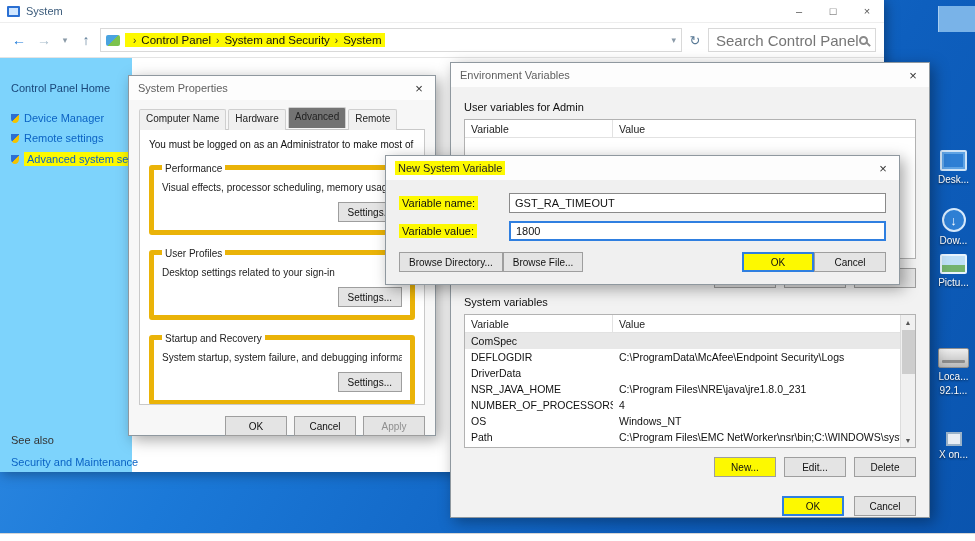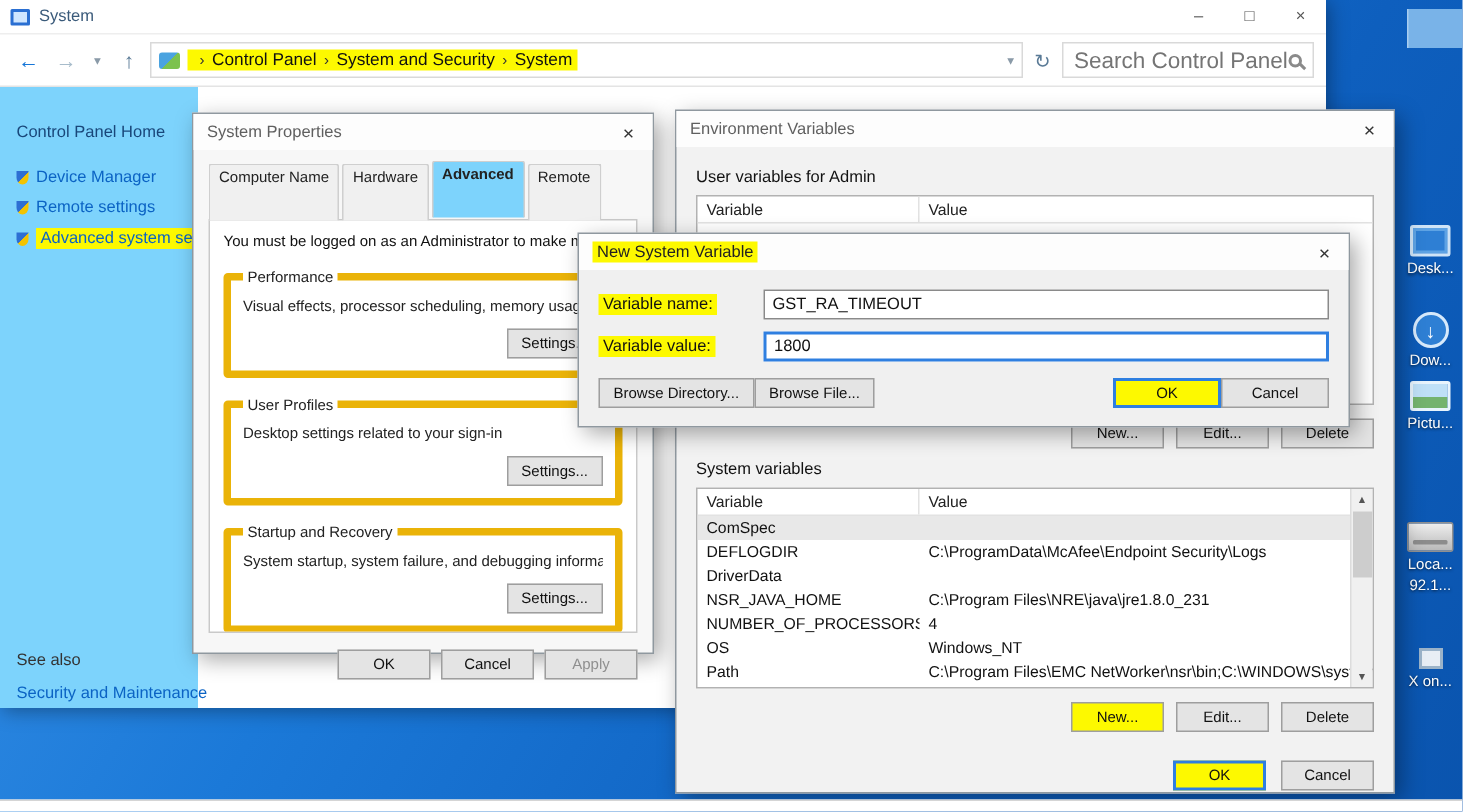--- a/index.html
+++ b/index.html
@@ -61,32 +61,32 @@
     font-family: inherit; font-size: 10px; color: #111; cursor: pointer; white-space: nowrap;
   }
   .btn.primary { border: 2px solid #2f7fe0; }
   .btn.yellow { background: #fdf900; }
   .btn.disabled { color: #8f8f8f; }
 
   
   .sysprops { left: 128px; top: 75px; width: 308px; height: 361px; z-index: 20; background: #f7f7f7; }
   .tabs { display: flex; padding: 9px 10px 0 10px; position: relative; z-index: 2; }
   .tab { font-size: 10px; color: #222; background: #f0f0f0; border: 1px solid #cfcfcf; border-bottom: none; padding: 3px 6px 4px; margin-right: 2px; border-radius: 2px 2px 0 0; }
-  .tab.active { background: #7dd3fc; position: relative; top: -2px; padding-bottom: 23px; font-weight: bold; }
+  .tab.active { background: #737373; position: relative; top: -2px; padding-bottom: 6px; }
   .tab-panel { margin: -1px 10px 0; border: 1px solid #c9c9c9; background: #fff; height: 276px; padding: 9px 9px 0; overflow: hidden; position: relative; }
   .admin-note { font-size: 10px; white-space: nowrap; overflow: hidden; }
   .groupbox { border: 5px solid #eab308; border-radius: 3px; margin-top: 15px; padding: 12px 8px 8px; position: relative; }
   .gb-title { position: absolute; top: -7px; left: 8px; background: #fff; padding: 0 3px; font-size: 10px; color: #222; }
   .gb-desc { font-size: 10px; color: #222; white-space: nowrap; overflow: hidden; }
   .gb-btnrow { display: flex; justify-content: flex-end; margin-top: 9px; }
   .env-btn-row { display: flex; justify-content: flex-end; margin-top: 14px; }
   .dlg-buttons { display: flex; justify-content: flex-end; gap: 7px; padding: 11px 10px; }
 
   
-  .envvars { left: 450px; top: 73px; width: 480px; height: 456px; z-index: 30; background: #f2f2f2; }
+  .envvars { left: 450px; top: 62px; width: 480px; height: 456px; z-index: 30; background: #f2f2f2; }
   .env-body { padding: 6px 13px 0; }
   .env-label { font-size: 11px; color: #111; margin: 8px 0 6px; }
   .vtable { background: #fff; border: 1px solid #b2b2b2; position: relative; font-size: 10.5px; overflow: hidden; }
   .vtable.user { height: 140px; }
   .vtable.system { height: 134px; }
   .thead { display: flex; height: 18px; align-items: center; border-bottom: 1px solid #e2e2e2; color: #222; }
   .th-var { width: 148px; padding: 0 6px; border-right: 1px solid #e2e2e2; height: 100%; display: flex; align-items: center; }
   .th-val { flex: 1; padding: 0 6px; }
   .trow { display: flex; height: 16px; align-items: center; }
   .trow.sel { background: #e8e8e8; }

